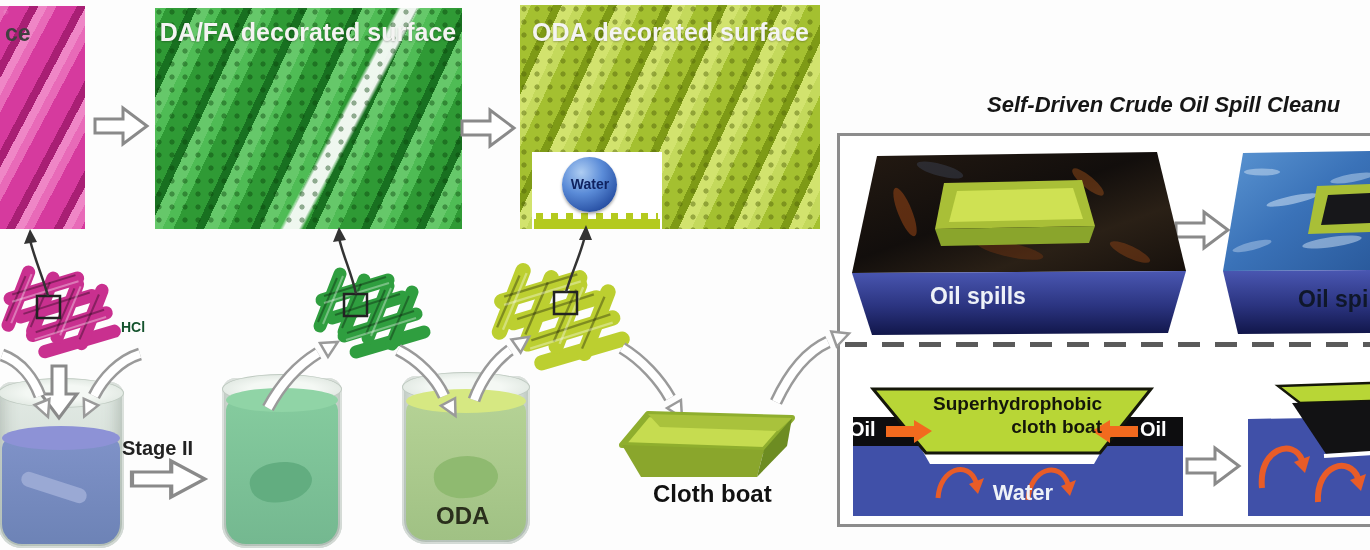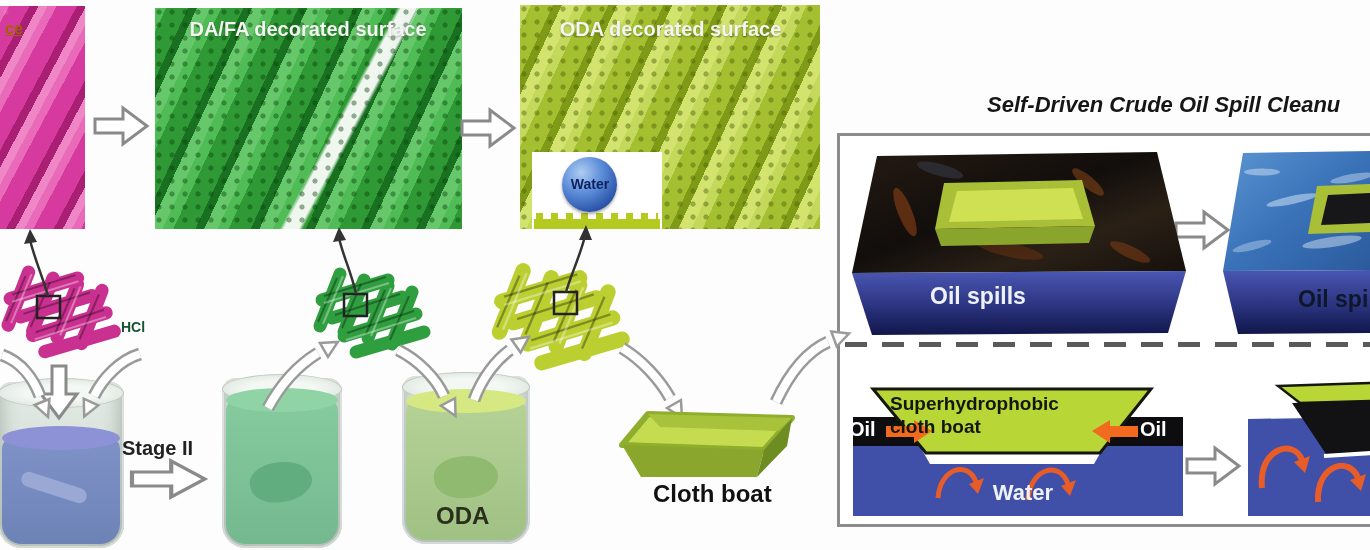--- a/index.html
+++ b/index.html
@@ -25,21 +25,21 @@
       repeating-linear-gradient(115deg,#4fbc55 0 10px,#2f9a35 10px 30px,#187020 30px 38px,#66c86a 38px 50px);
     background-size:13px 13px,100% 100%,100% 100%;
   }
   .panel-oda{
     left:520px;top:5px;width:300px;height:224px;
     background:
       radial-gradient(circle at 4px 4px, rgba(80,96,8,.45) 2.2px, transparent 3px),
       repeating-linear-gradient(115deg,#c4d95c 0 10px,#a4c030 10px 30px,#7e9a16 30px 38px,#d2e36e 38px 50px);
     background-size:13px 13px,100% 100%;
   }
-  .panel-title{color:#f4f4f2;font-size:20px;text-align:center;text-shadow:0 1px 2px rgba(0,0,0,.25);}
+  .panel-title{color:#f4f4f2;font-size:25px;text-align:center;text-shadow:0 1px 2px rgba(0,0,0,.25);}
 
   
   .inset{left:532px;top:152px;width:130px;height:77px;background:#fff;}
   .droplet{
     left:562px;top:157px;width:55px;height:55px;border-radius:50%;
     background:radial-gradient(circle at 35% 28%,#aecdf2 0%,#5b8cd8 40%,#2c55a8 75%,#16306e 100%);
     box-shadow:0 2px 3px rgba(0,0,0,.35);
   }
   .comb{left:534px;top:219px;width:126px;height:10px;background:#b4ca1e;}
   .comb::before{content:"";position:absolute;top:-6px;left:2px;right:2px;height:6px;
@@ -295,30 +295,30 @@
       <path d="M 1262 488 C 1258 448, 1294 438, 1302 460"></path>
       <path d="M 1318 502 C 1316 464, 1350 456, 1358 478"></path>
     </g>
     <g fill="#e85c28">
       <polygon points="1294,462 1310,456 1305,473"></polygon>
       <polygon points="1350,480 1366,474 1361,491"></polygon>
     </g>
   </g>
 </svg>
 
-<div class="lbl" style="left:5px;top:20px;font-size:16px;color:#a16207;text-decoration:underline;">ce</div>
+<div class="lbl" style="left:5px;top:20px;font-size:23px;color:#404040;">ce</div>
 <div class="lbl panel-title" style="left:158px;top:18px;width:300px;">DA/FA decorated surface</div>
 <div class="lbl panel-title" style="left:528px;top:18px;width:285px;">ODA decorated surface</div>
 <div class="lbl" style="left:561px;top:176px;width:58px;text-align:center;font-size:14px;color:#0f2260;">Water</div>
 
 <div class="lbl" style="left:987px;top:92px;font-size:22px;color:#161616;font-style:italic;">Self-Driven Crude Oil Spill Cleanu</div>
 <div class="lbl" style="left:930px;top:283px;width:170px;text-align:left;font-size:23px;color:#eef2f8;">Oil spills</div>
 <div class="lbl" style="left:1298px;top:286px;font-size:23px;color:#0f172a;">Oil spi</div>
 
-<div class="abs" style="left:890px;top:393px;width:248px;text-align:left;color:#14160a;font-weight:bold;font-size:19px;line-height:1.2;">
+<div class="abs" style="left:854px;top:393px;width:248px;text-align:right;color:#14160a;font-weight:bold;font-size:19px;line-height:1.2;">
   <div>Superhydrophobic</div>
   <div>cloth boat</div>
 </div>
 <div class="lbl" style="left:849px;top:418px;font-size:20px;color:#fff;">Oil</div>
 <div class="lbl" style="left:1140px;top:418px;font-size:20px;color:#fff;">Oil</div>
 <div class="lbl" style="left:978px;top:480px;width:90px;text-align:center;font-size:22px;color:#eef2f8;">Water</div>
 <div class="lbl" style="left:1384px;top:422px;font-size:20px;color:#fff;">Co</div>
 
 <div class="lbl" style="left:121px;top:319px;font-size:14px;color:#14532d;">HCl</div>
 <div class="lbl" style="left:122px;top:437px;font-size:20px;color:#222;">Stage II</div>

